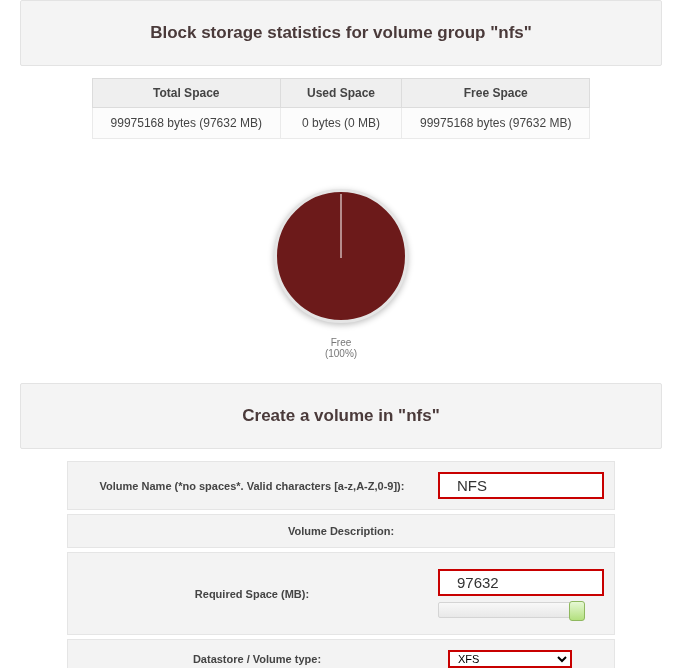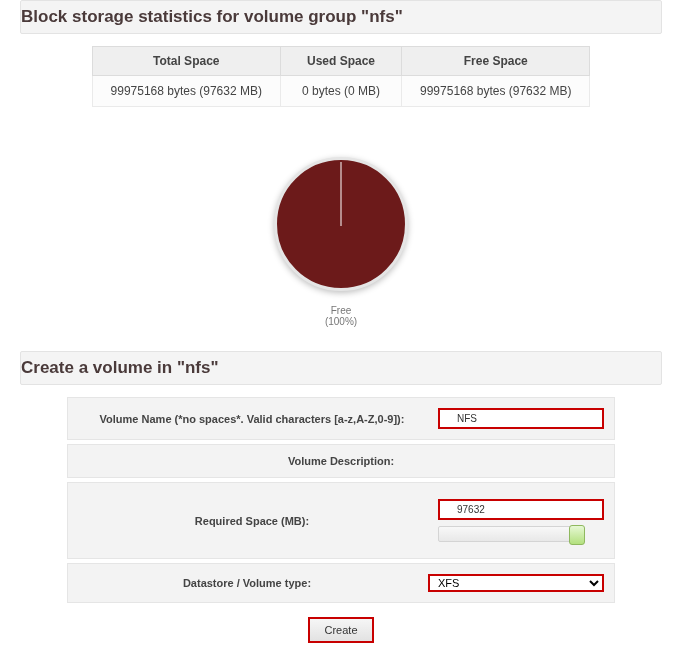--- a/index.html
+++ b/index.html
@@ -9,22 +9,22 @@
       font-size: 12px;
       background: #fff;
       color: #444;
     }
     .container { width: 682px; margin: 0 auto; }
     .heading-bar {
       background: #f4f4f4;
       border: 1px solid #e3e3e3;
       border-radius: 2px;
       margin: 0 20px 12px 20px;
-      padding: 6px 0;
-      text-align: left;
+      padding: 22px 0;
+      text-align: center;
       font-weight: bold;
       font-size: 17px;
       color: #4a3a3a;
     }
     .table-wrap { text-align: center; margin-bottom: 36px; }
     table.stats {
       margin: 0 auto;
       border-collapse: collapse;
       font-size: 12px;
     }
@@ -85,27 +85,27 @@
       color: #444;
     }
     .form-control {
       flex: 0 0 156px;
       position: relative;
     }
     input[type="text"] {
       width: 128px;
       padding: 3px 17px;
       border: 2px solid #c80000;
-      font-size: 10px;
+      font-size: 15px;
       font-family: inherit;
       background: #fff;
       color: #333;
     }
     select {
-      width: 176px;
+      width: 124px;
       padding: 0 4px;
       border: 2px solid #c80000;
       font-size: 11px;
       font-family: inherit;
       background: #fff;
     }
     .slider-wrap {
       margin-top: 6px;
       width: 140px;
       height: 14px;

